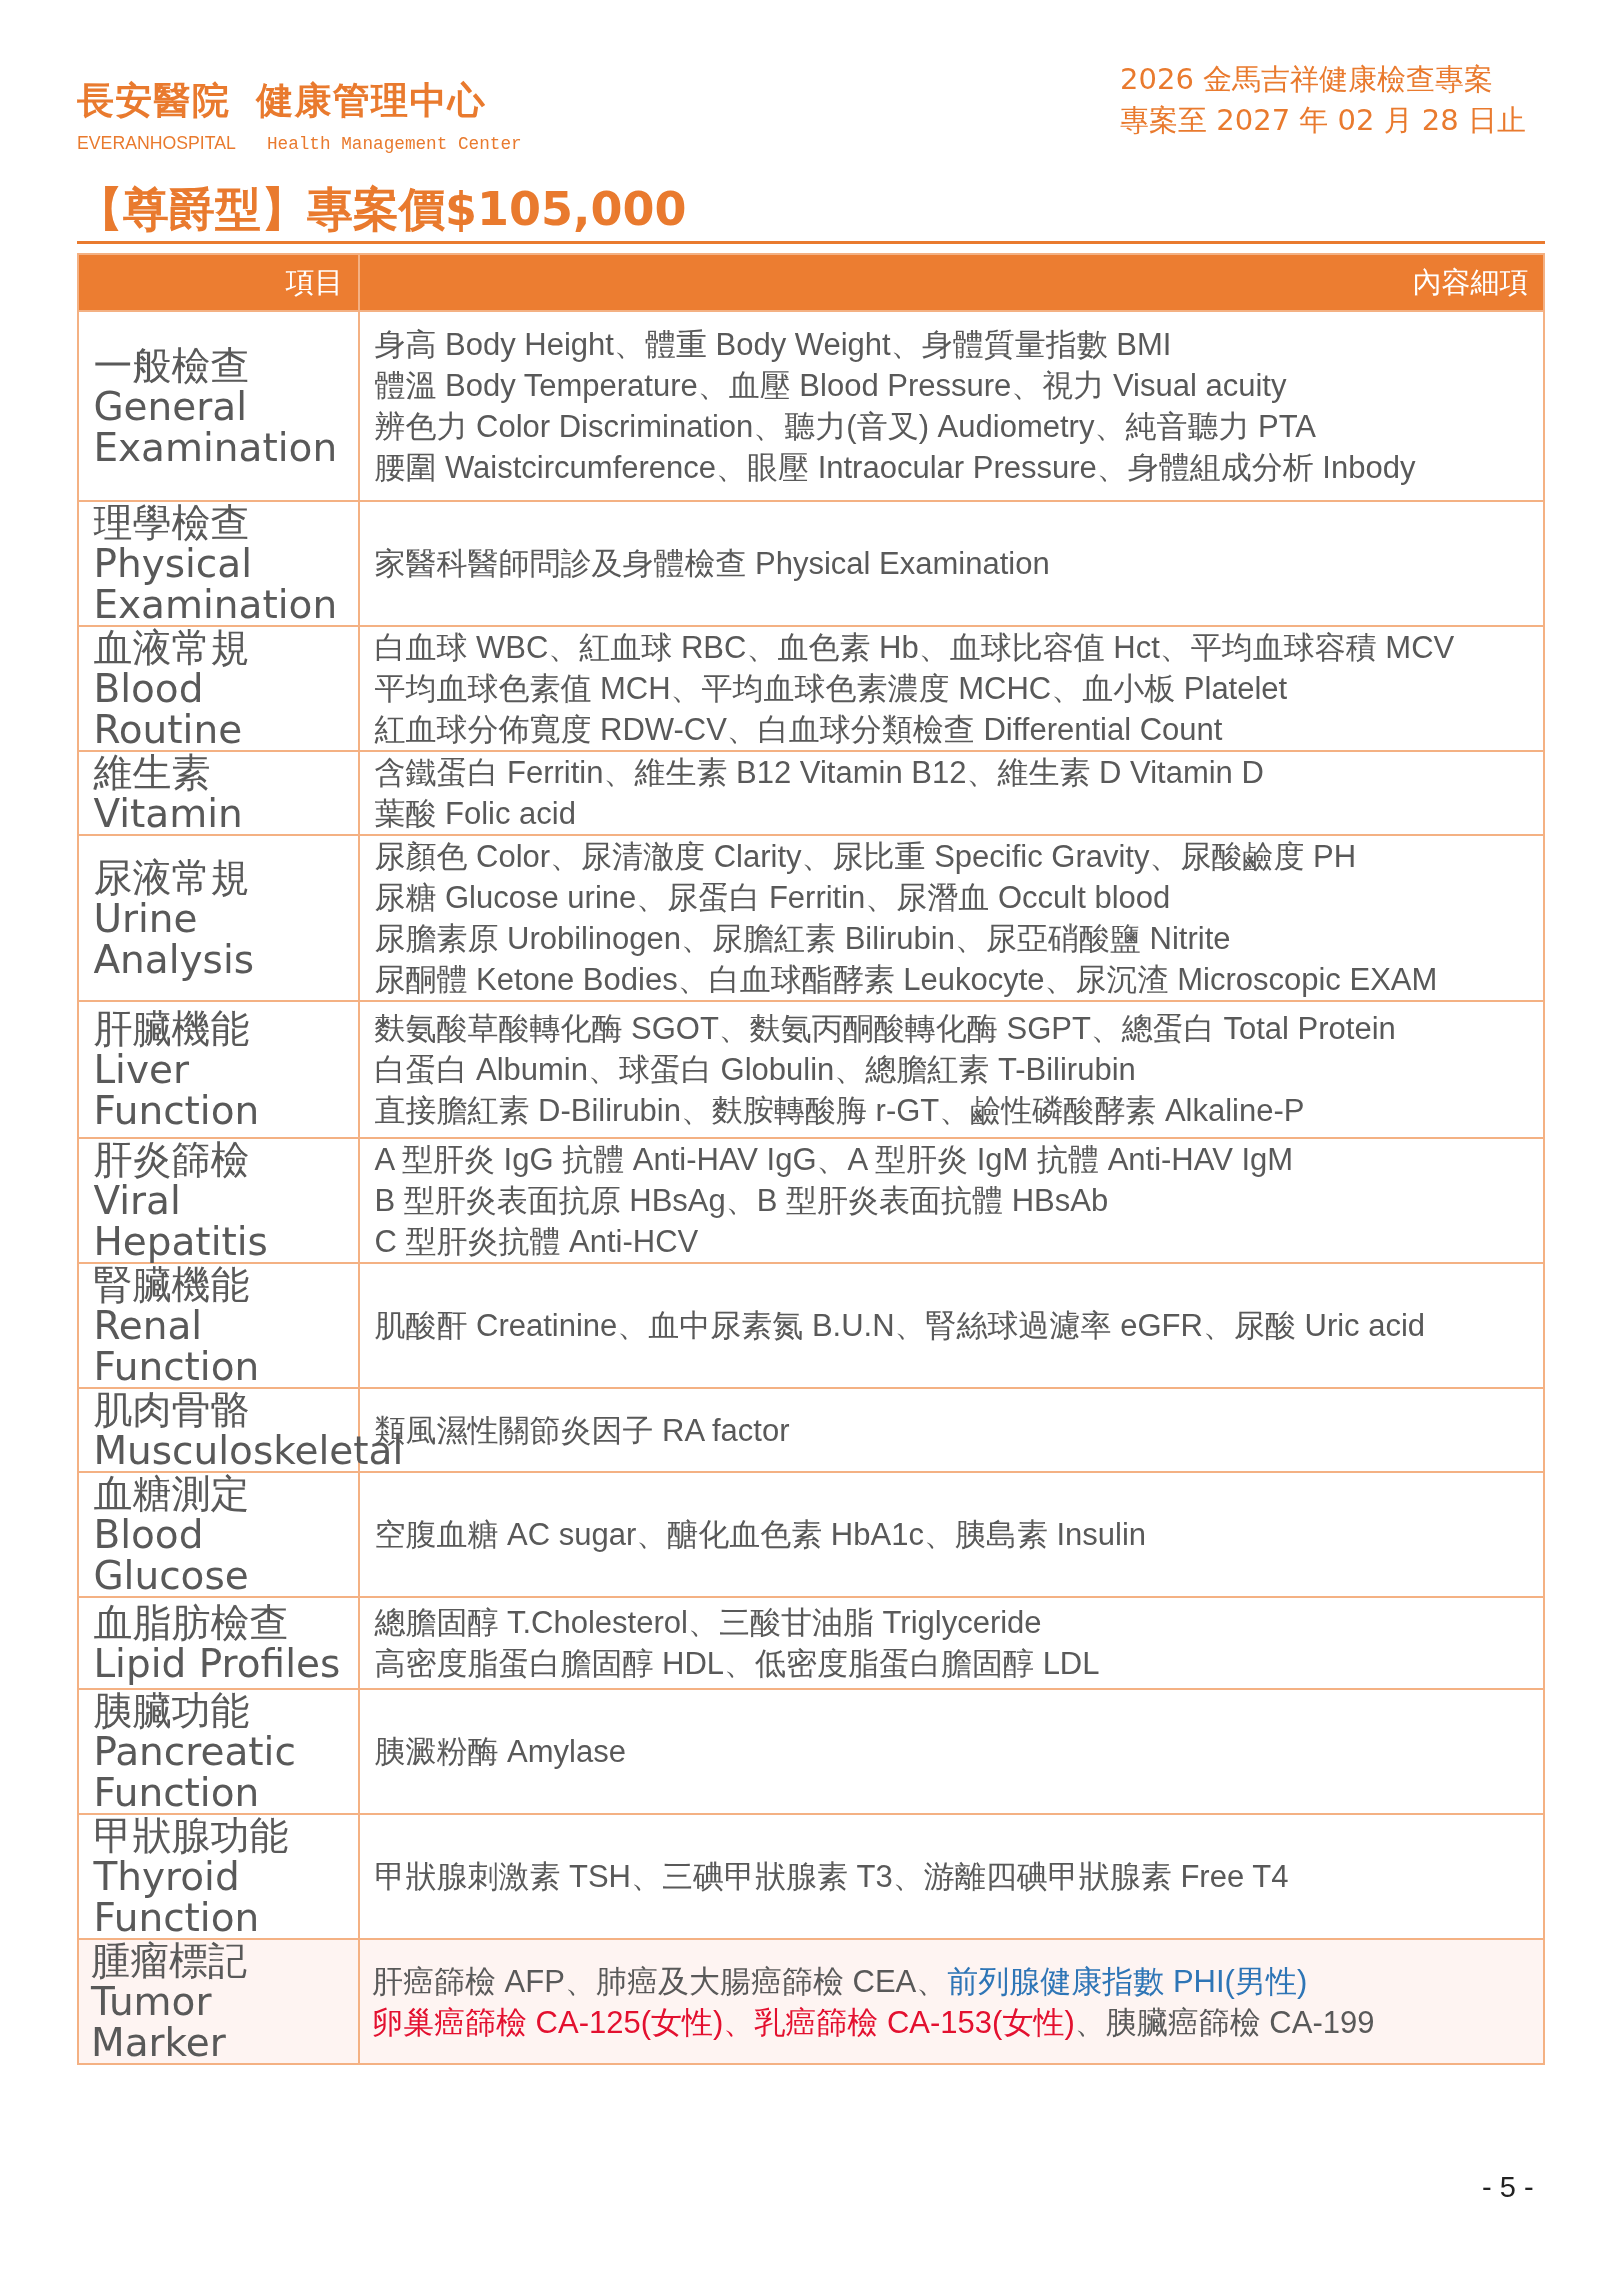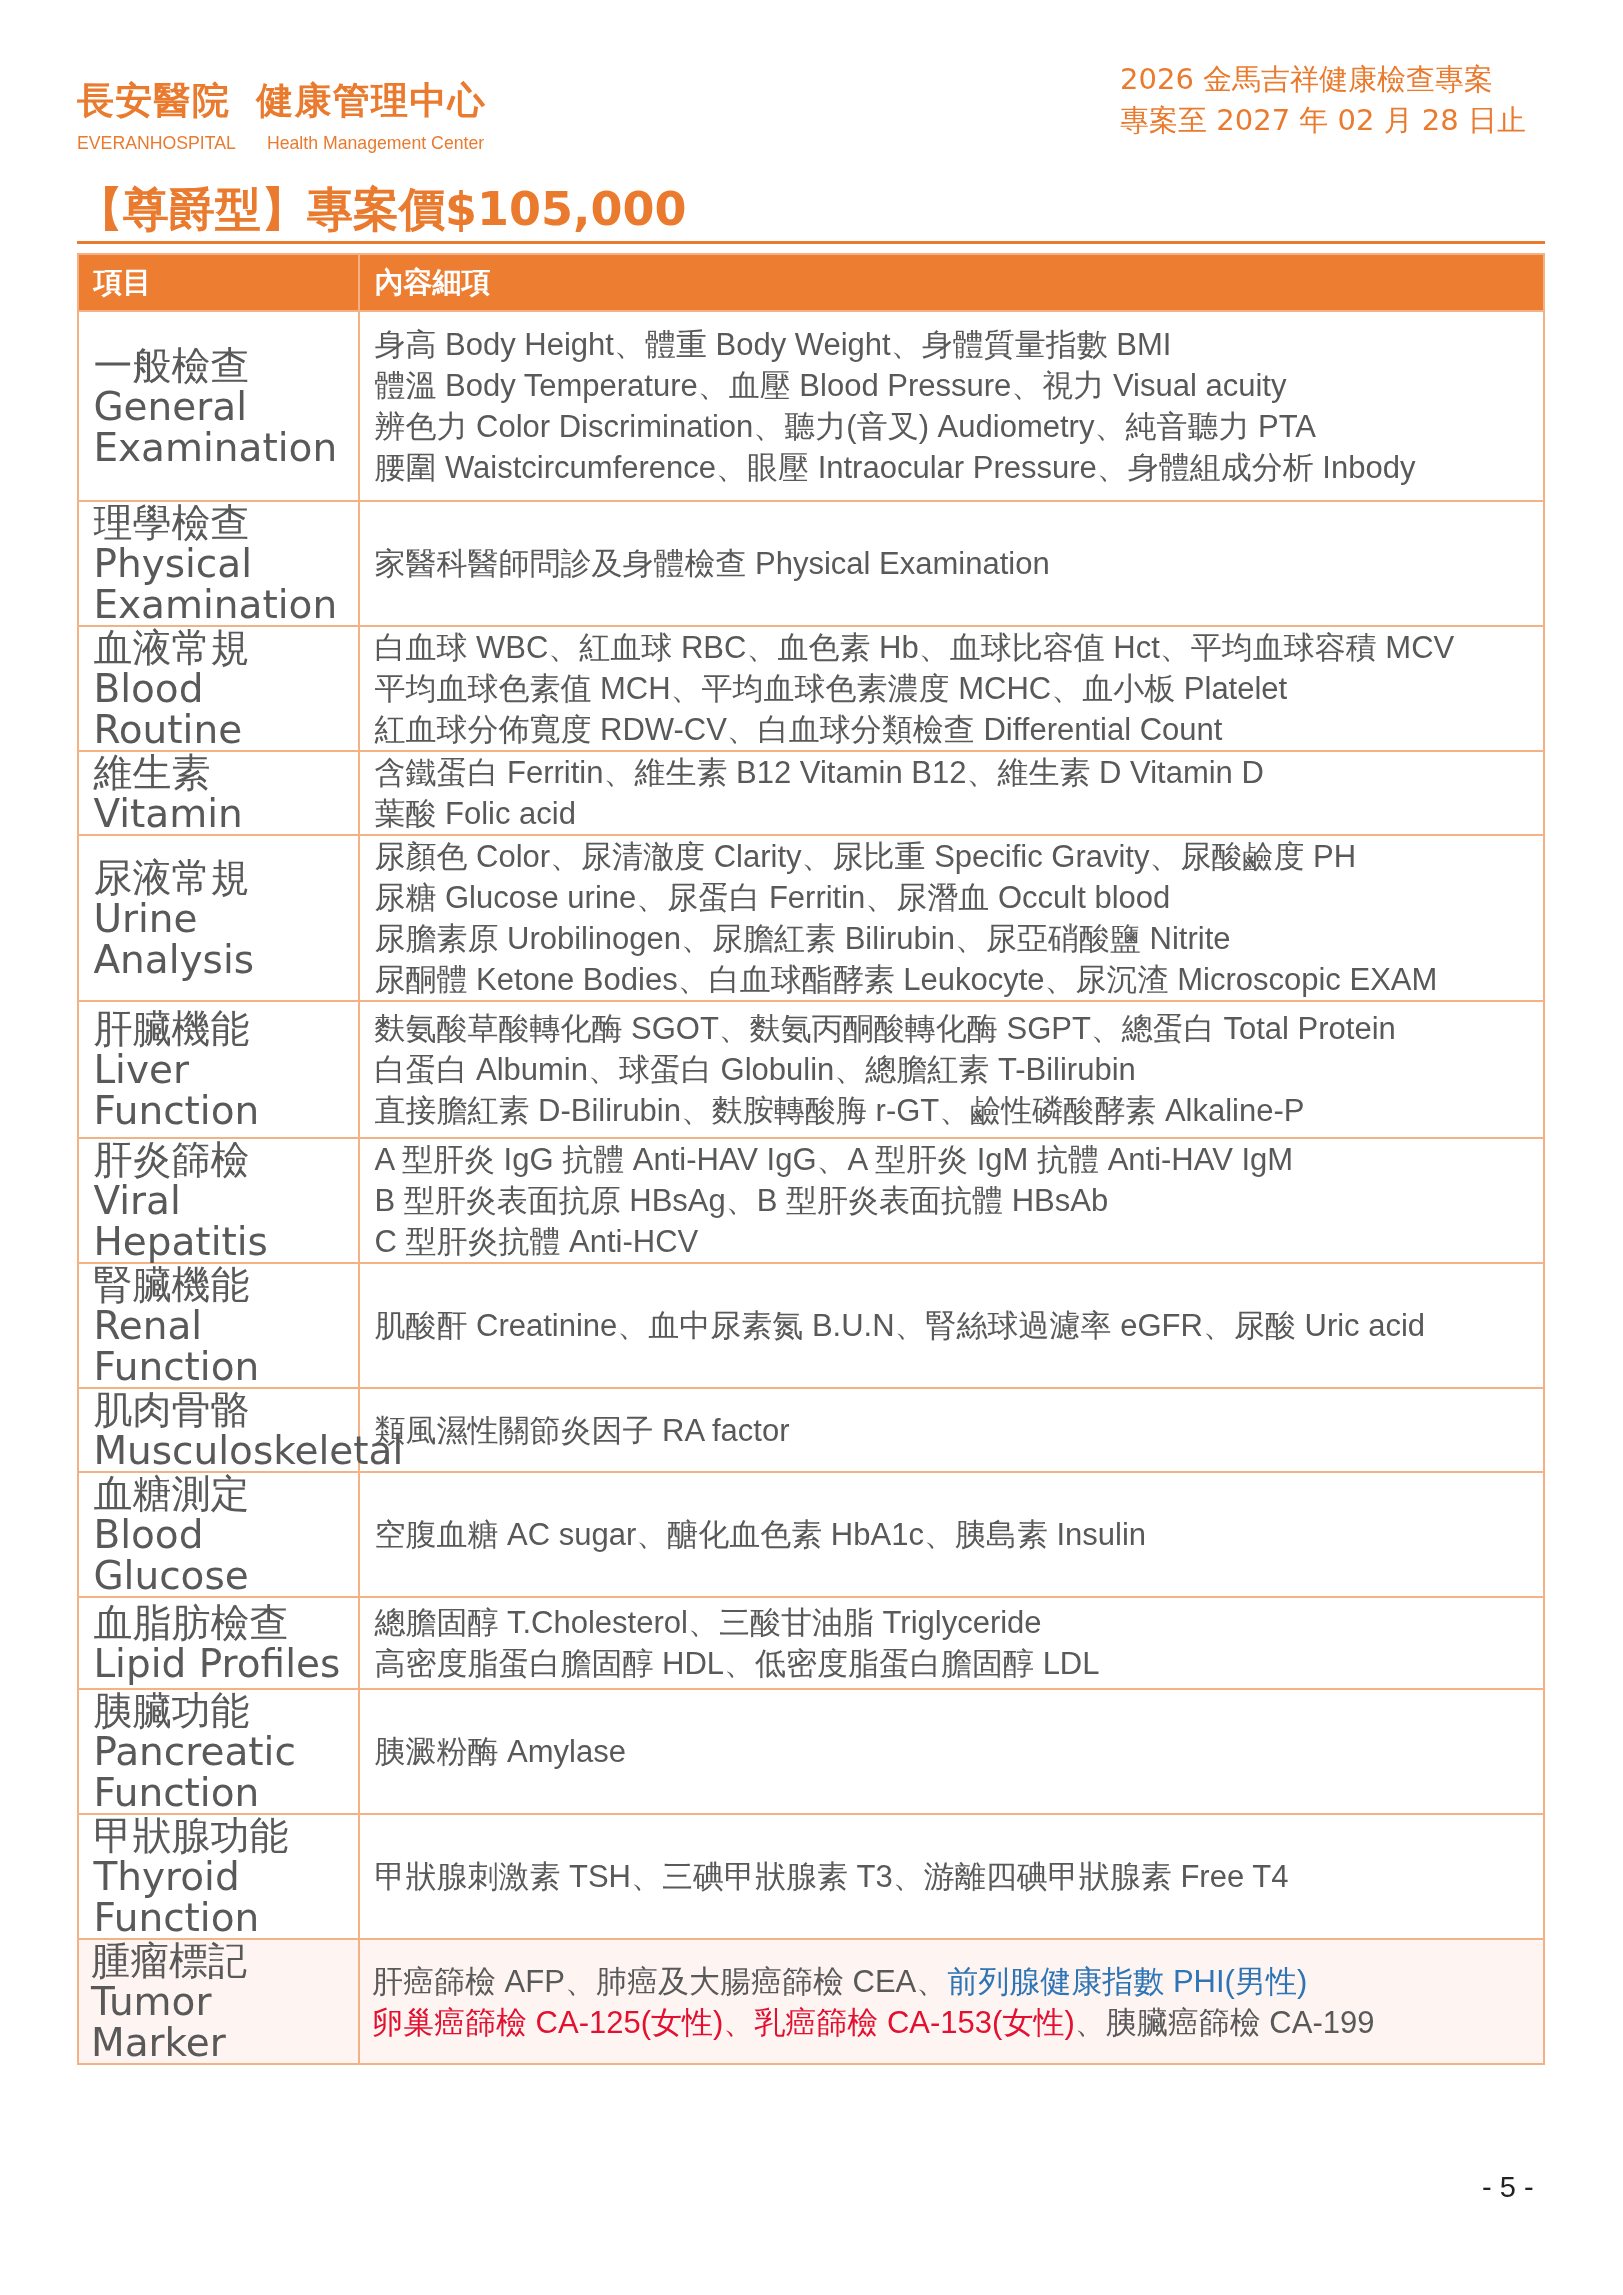--- a/index.html
+++ b/index.html
@@ -3,32 +3,32 @@
 <meta charset="utf-8">
 <style>
   html, body { margin: 0; padding: 0; background: #ffffff; }
   body { width: 1623px; height: 2295px; position: relative; overflow: hidden;
          font-family: "DejaVu Sans", "Liberation Sans", sans-serif; color: #595959; }
 
   .brand { position: absolute; left: 77px; top: 77px; color: #E97A2E; }
   .brand-zh { font-size: 37px; font-weight: bold; letter-spacing: 1.3px; line-height: 47px; white-space: nowrap; }
   .brand-zh span + span { margin-left: 26px; }
   .brand-en { font-family: "Liberation Sans", sans-serif; font-size: 17.7px; margin-top: 9.2px; white-space: nowrap; }
-  .brand-en span + span { margin-left: 31px; }
+  .brand-en span + span { margin-left: 31px; font-family: Liberation Mono, monospace; }
 
   .promo { position: absolute; right: 97px; top: 59px; text-align: left; color: #E97A2E;
            font-size: 29px; line-height: 41px; white-space: nowrap; }
 
   .plan-title { position: absolute; left: 77px; top: 182px; color: #E97A2E;
                 font-size: 46px; font-weight: bold; white-space: nowrap; line-height: 55px; }
   .title-rule { position: absolute; left: 77px; top: 241px; width: 1468px; height: 2.6px; background: #E97A2E; }
 
   table.pkg { position: absolute; left: 77px; top: 253px; width: 1468px; border-collapse: collapse; table-layout: fixed; }
   table.pkg td, table.pkg th { border: 2.6px solid #F4B183; vertical-align: middle; padding: 0 14.4px; text-align: left; }
-  table.pkg th { background: #EC7D31; color: #ffffff; font-size: 29px; font-weight: bold; height: 55px; border-color: #F4B183; }
+  table.pkg th { background: #EC7D31; color: #ffffff; font-size: 29px; font-weight: normal; height: 55px; border-color: #F4B183; text-align: right; }
   .col-item { width: 281px; }
   .item-cell { font-family: "DejaVu Sans", sans-serif; font-size: 39px; line-height: 41px; color: #595959; }
   .item-en { font-family: "DejaVu Sans", sans-serif; }
   .detail-cell { font-size: 31px; line-height: 41px; color: #595959; font-family: "Liberation Sans", "DejaVu Sans", sans-serif; }
   .detail-line { white-space: nowrap; }
   tr.tumor td { background: #FEF4F2; padding-left: 12px; }
   .hl-blue { color: #2E75B6; }
   .hl-red { color: #E3102F; }
   .sep { color: #595959; }
 

